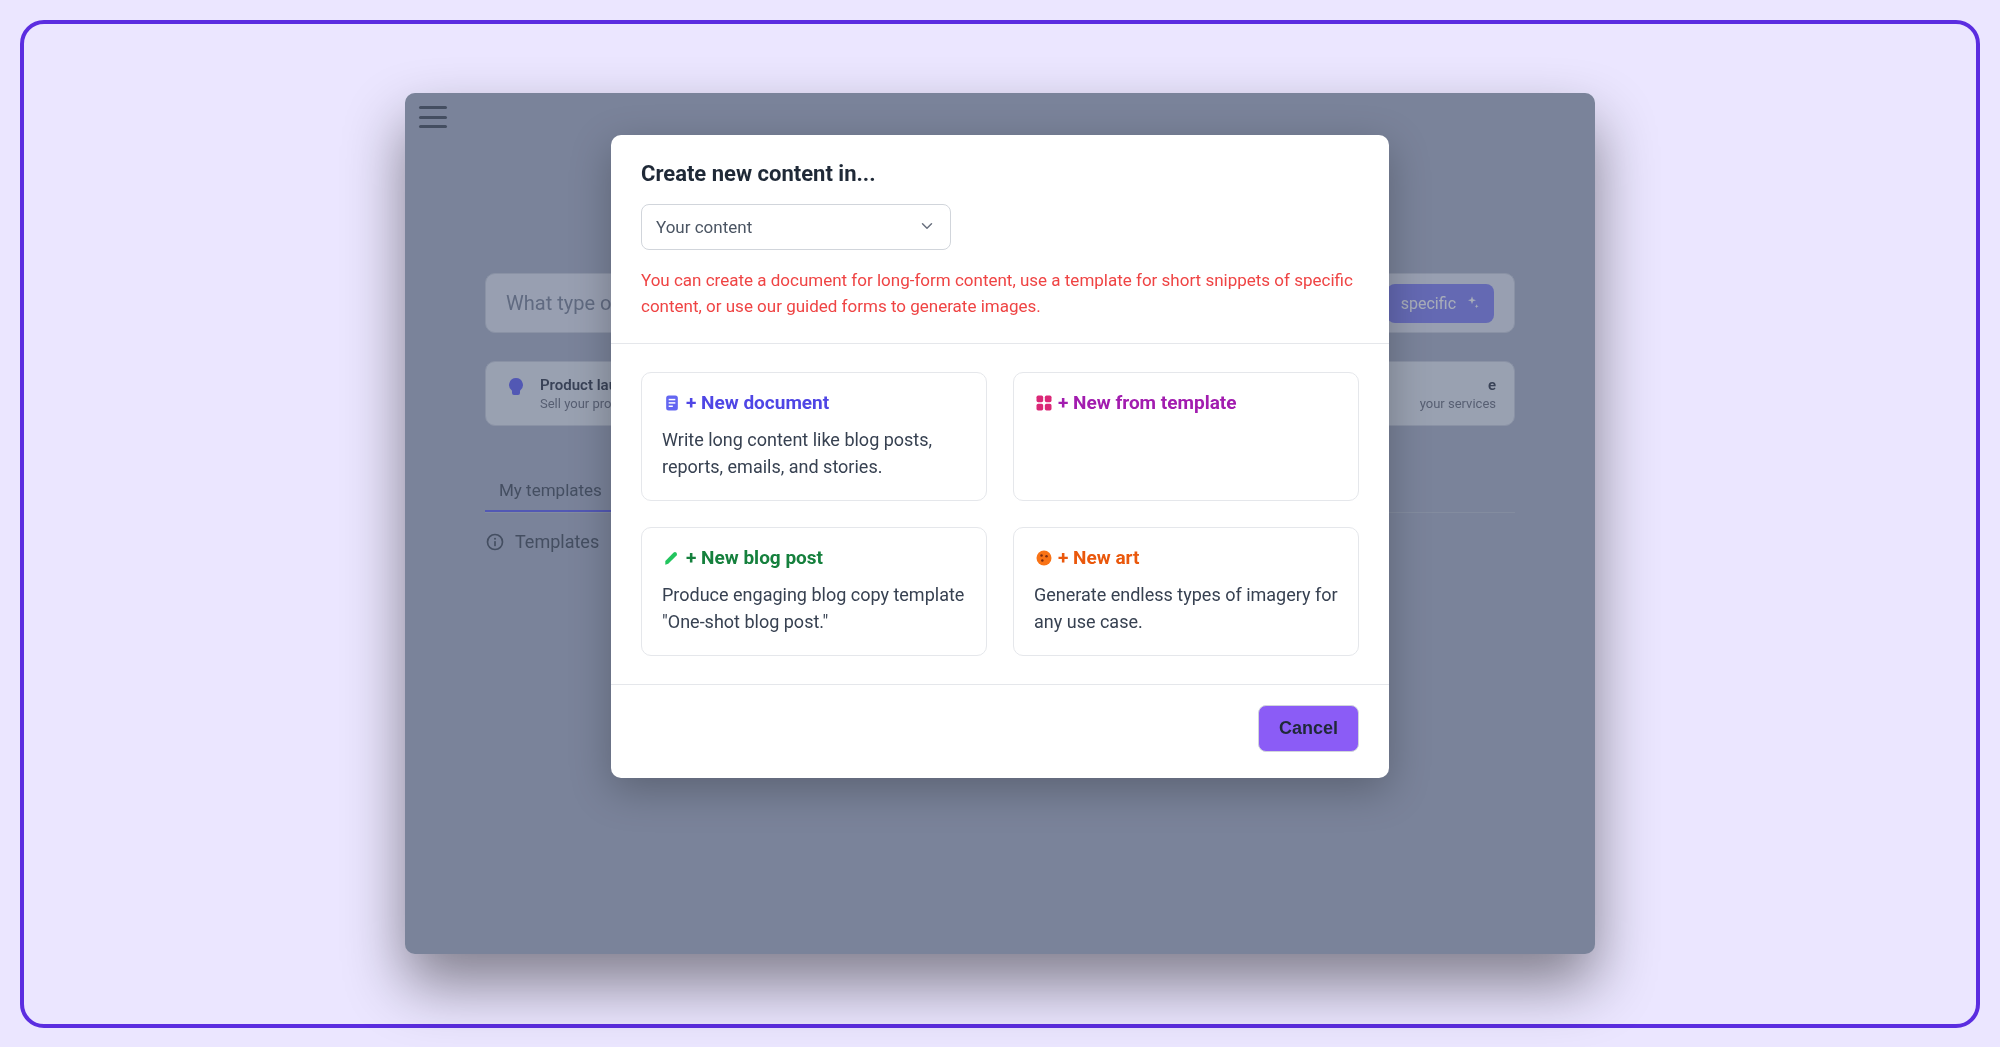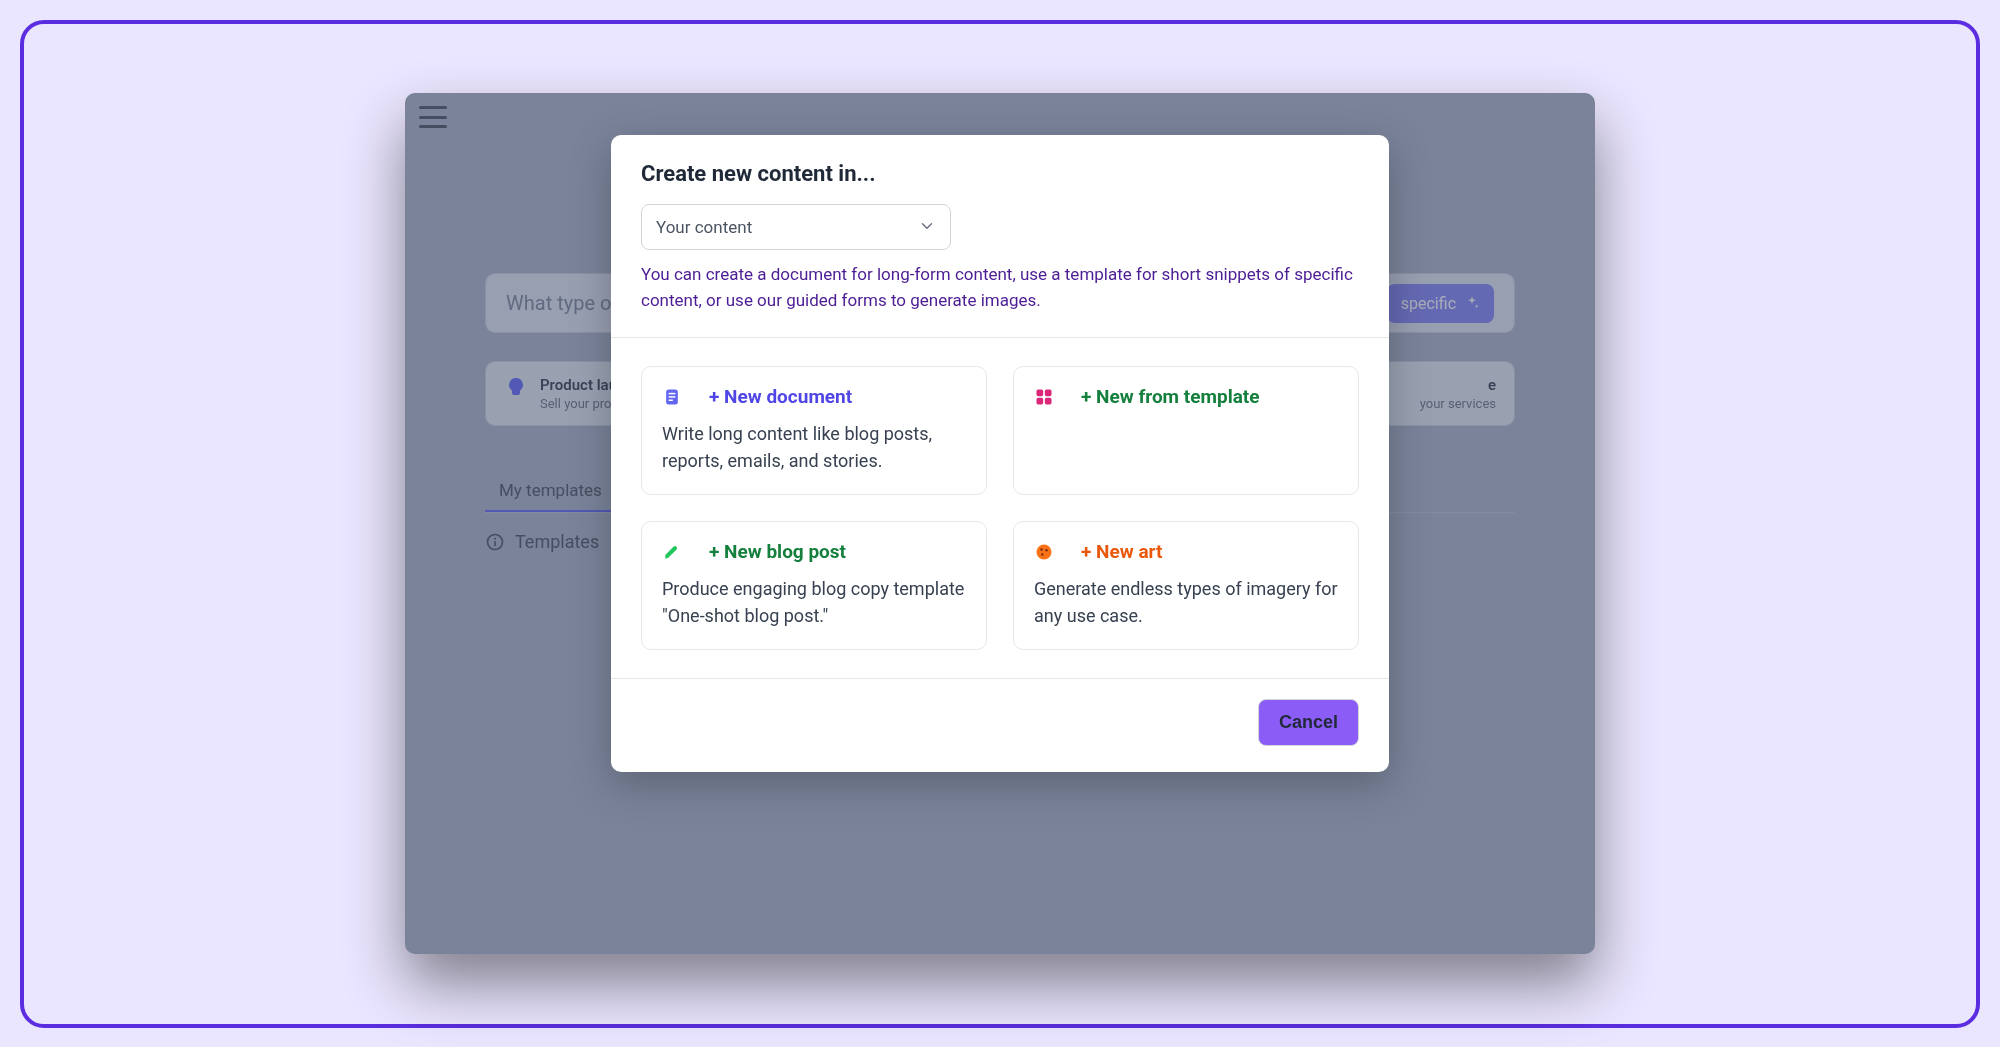--- a/index.html
+++ b/index.html
@@ -147,24 +147,24 @@
     padding: 12px 14px;
     display: flex;
     align-items: flex-start;
     justify-content: space-between;
     cursor: pointer;
     font-size: 17px;
     color: #4b5563;
     background: #fff;
   }
   .modal-desc {
-    margin-top: 12px;
+    margin-top: 18px;
     font-size: 17px;
     line-height: 1.5;
-    color: #4c1d95;
+    color: #ef4444;
     padding-bottom: 24px;
   }
   .modal-divider {
     height: 1px; background: #e5e7eb;
   }
   .options-grid {
     padding: 28px 30px;
     display: grid;
     grid-template-columns: 1fr 1fr;
     gap: 26px;
@@ -172,38 +172,38 @@
   .option-card {
     border: 1px solid #e5e7eb;
     border-radius: 10px;
     padding: 18px 20px 20px 20px;
     cursor: pointer;
     background: #fff;
   }
   .option-head {
     display: flex;
     align-items: center;
-    gap: 27px;
+    gap: 4px;
     margin-bottom: 12px;
   }
   .option-icon {
     width: 20px; height: 20px;
     display: flex; align-items: center; justify-content: center;
   }
   .option-title {
     font-size: 19px;
     font-weight: 700;
   }
   .option-desc {
     font-size: 18px;
     line-height: 1.5;
     color: #374151;
   }
   .c-blue { color: #4f46e5; }
-  .c-pink { color: #15803d; }
+  .c-pink { color: #a21caf; }
   .c-green { color: #15803d; }
   .c-orange { color: #ea580c; }
   .modal-footer {
     padding: 20px 30px 26px 30px;
     display: flex;
     justify-content: flex-end;
   }
   .cancel-btn {
     border: 1px solid #d1d5db;
     background: #8b5cf6;

